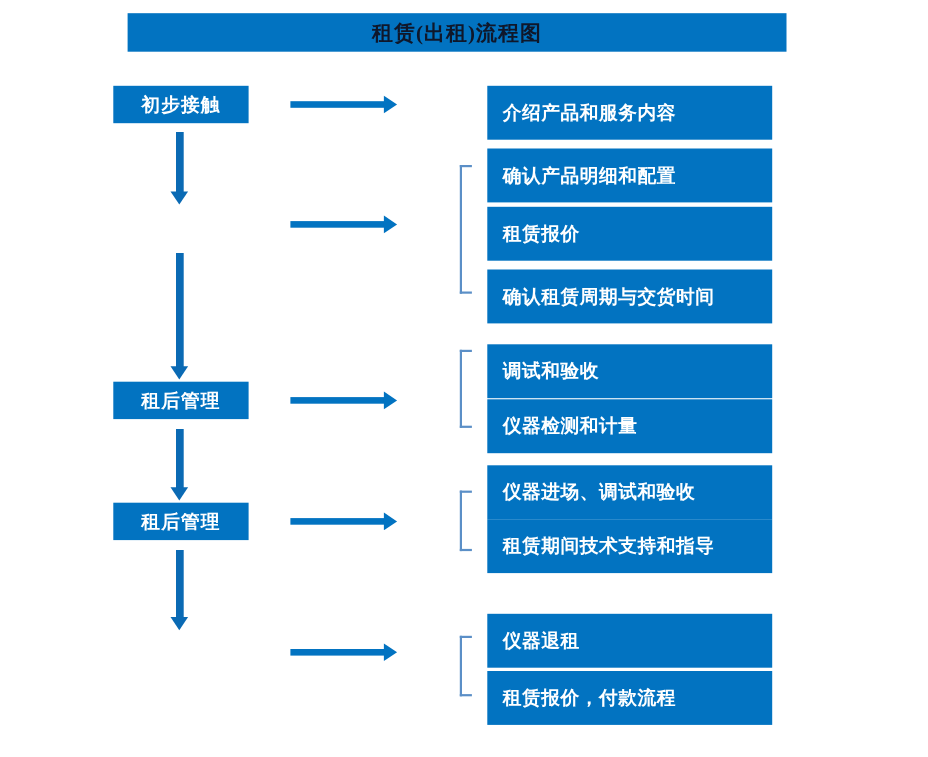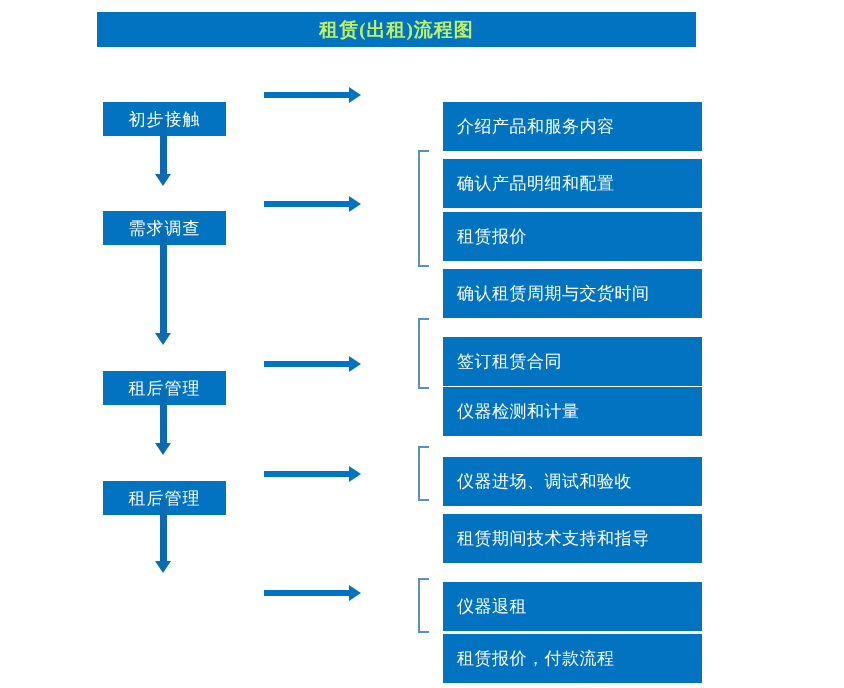--- a/index.html
+++ b/index.html
@@ -10,42 +10,41 @@
   #canvas {
     position: relative;
     width: 844px;
     height: 688px;
     background: #ffffff;
     font-family: "Liberation Serif", "DejaVu Serif", serif;
     overflow: hidden;
   }
   .title-bar {
     position: absolute;
-    left: 97px;
+    left: 116px;
     top: 12px;
     width: 599px;
     height: 35px;
     background: #0273c1;
-    color: #bef264;
+    color: #0f172a;
     font-size: 19px;
     font-weight: bold;
     display: flex;
     align-items: center;
     justify-content: center;
     letter-spacing: 1px;
   }
   .node {
     position: absolute;
     background: #0273c1;
     color: #ffffff;
-    font-weight: normal;
+    font-weight: bold;
     display: flex;
     align-items: center;
     box-sizing: border-box;
-    margin-top: 24px;
   }
   .node.left {
     left: 103px;
     width: 123px;
     height: 34px;
     font-size: 17px;
     justify-content: center;
     letter-spacing: 1px;
   }
   .node.right {
@@ -106,21 +105,20 @@
   }
 </style>
 </head>
 <body>
 
 <div id="canvas">
 
   <div class="title-bar">租赁(出租)流程图</div>
 
   <div class="node left" style="top:78px;">初步接触</div>
-  <div class="node left" style="top:187px;">需求调查</div>
   <div class="node left" style="top:347px;">租后管理</div>
   <div class="node left" style="top:457px;">租后管理</div>
 
   <div class="v-arrow" style="top:120px; height:55px;"></div>
   <div class="v-arrow" style="top:230px; height:104px;"></div>
   <div class="v-arrow" style="top:390px; height:54px;"></div>
   <div class="v-arrow" style="top:500px; height:62px;"></div>
 
   <div class="h-arrow" style="top:92px;"></div>
   <div class="h-arrow" style="top:201px;"></div>
@@ -130,20 +128,20 @@
 
   <div class="bracket" style="top:150px; height:117px;"></div>
   <div class="bracket" style="top:318px; height:71px;"></div>
   <div class="bracket" style="top:446px; height:55px;"></div>
   <div class="bracket" style="top:578px; height:55px;"></div>
 
   <div class="node right" style="top:78px;">介绍产品和服务内容</div>
   <div class="node right" style="top:135px;text-align:right;">确认产品明细和配置</div>
   <div class="node right" style="top:188px;text-align:right;">租赁报价</div>
   <div class="node right" style="top:245px;">确认租赁周期与交货时间</div>
-  <div class="node right" style="top:313px;">签订租赁合同</div>
+  <div class="node right" style="top:313px;">调试和验收</div>
   <div class="node right" style="top:363px;">仪器检测和计量</div>
-  <div class="node right" style="top:433px;">仪器进场、调试和验收</div>
-  <div class="node right" style="top:490px;">租赁期间技术支持和指导</div>
+  <div class="node right" style="top:423px;">仪器进场、调试和验收</div>
+  <div class="node right" style="top:472px;">租赁期间技术支持和指导</div>
   <div class="node right" style="top:558px;">仪器退租</div>
   <div class="node right" style="top:610px;">租赁报价，付款流程</div>
 
 </div>
 
 </body></html>

